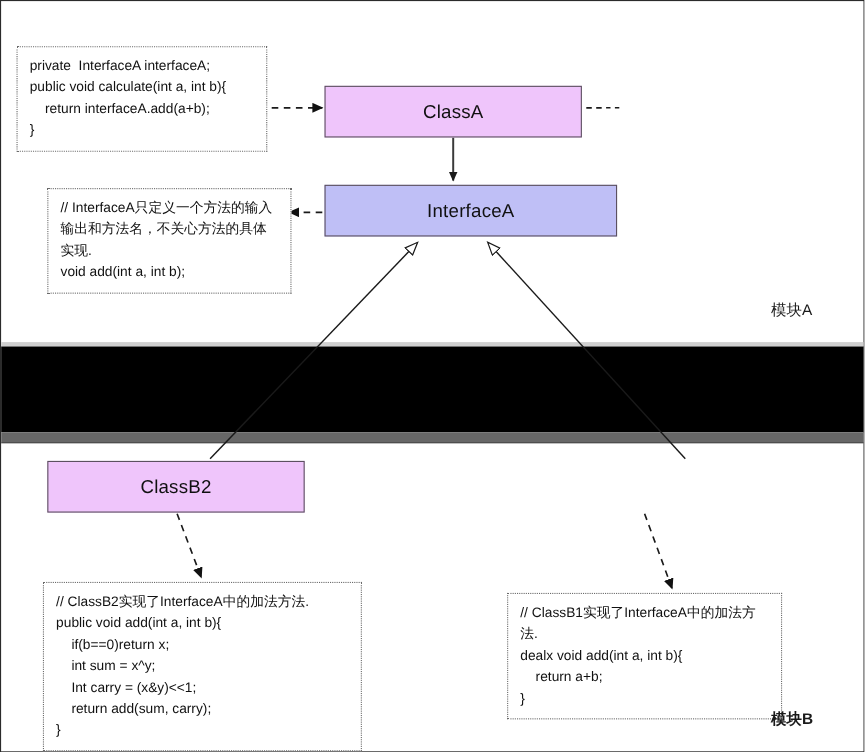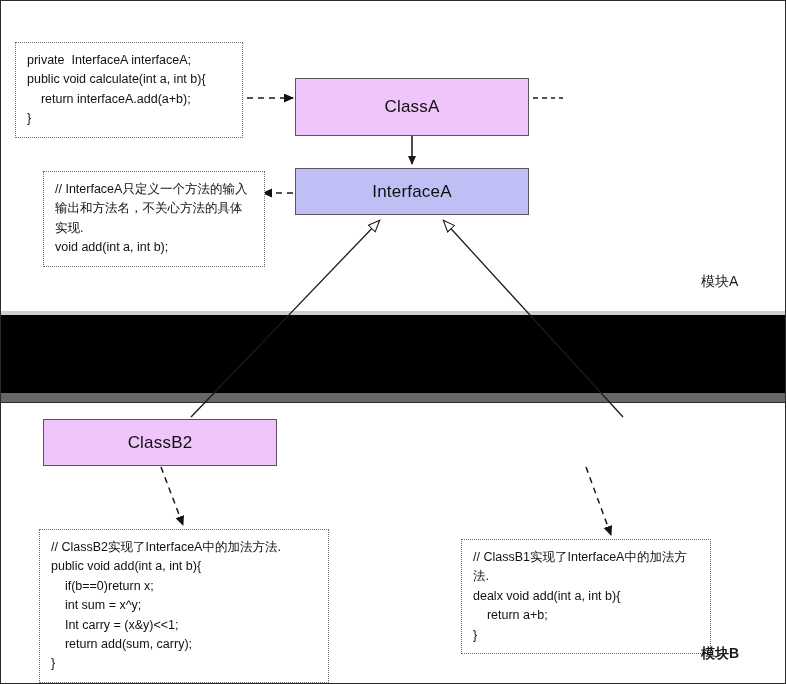--- a/index.html
+++ b/index.html
@@ -35,22 +35,22 @@
     display: flex;
     align-items: center;
     justify-content: center;
     font-size: 17px;
     color: #101010;
     letter-spacing: 0.2px;
   }
   .uml-box.pink { background: #efc5fb; }
   .uml-box.blue { background: #bfbff6; }
 
-  #box-classa  { left: 294px; top: 77px;  width: 234px; height: 58px; }
-  #box-interfacea { left: 294px; top: 167px; width: 234px; height: 47px; }
+  #box-classa  { left: 294px; top: 77px;  width: 234px; height: 47px; }
+  #box-interfacea { left: 294px; top: 167px; width: 266px; height: 47px; }
   #box-classb2 { left: 42px;  top: 418px; width: 234px; height: 47px; }
   #box-classb1 { left: 526px; top: 418px; width: 234px; height: 47px; }
 
   
   .note {
     position: absolute;
     box-sizing: border-box;
     border: 1px dotted #6a6a6a;
     background: #ffffff;
     color: #111111;

